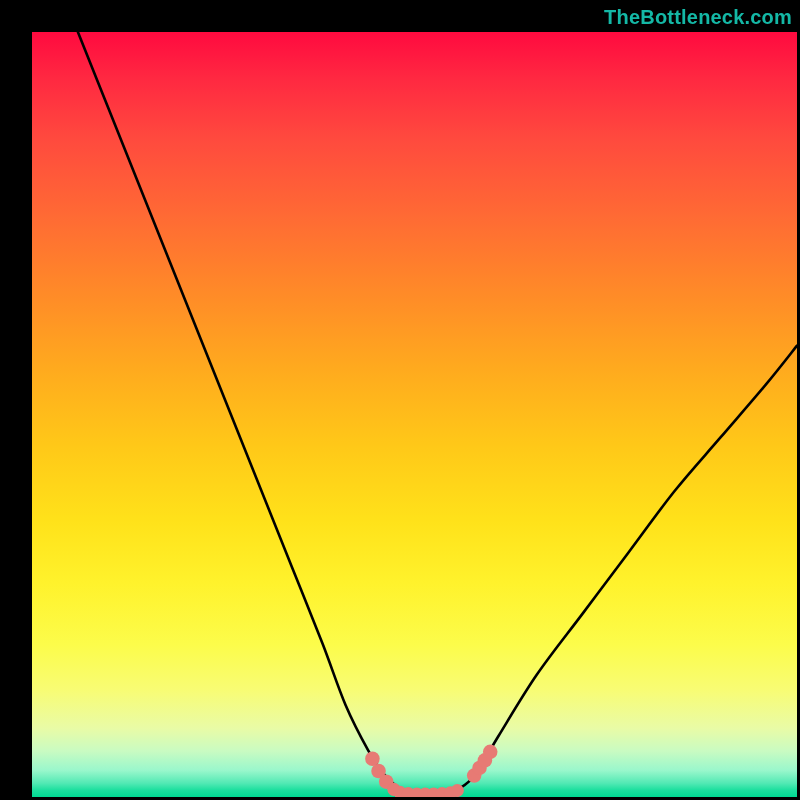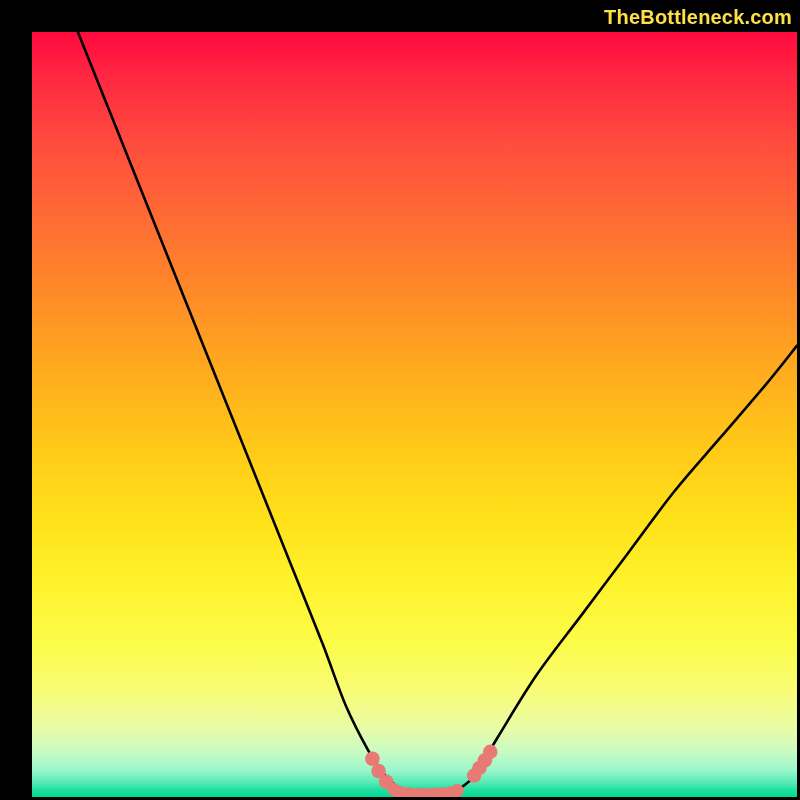--- a/index.html
+++ b/index.html
@@ -49,21 +49,21 @@
     position: absolute;
     left: 0;
     top: 0;
     width: 765px;
     height: 765px;
   }
   .watermark {
     position: absolute;
     top: 6px;
     right: 8px;
-    color: #fde047;
+    color: #14b8a6;
     font-size: 20px;
     font-weight: 600;
     letter-spacing: 0.2px;
     user-select: none;
   }
 </style>
 </head>
 <body>
 
 <div class="frame">

